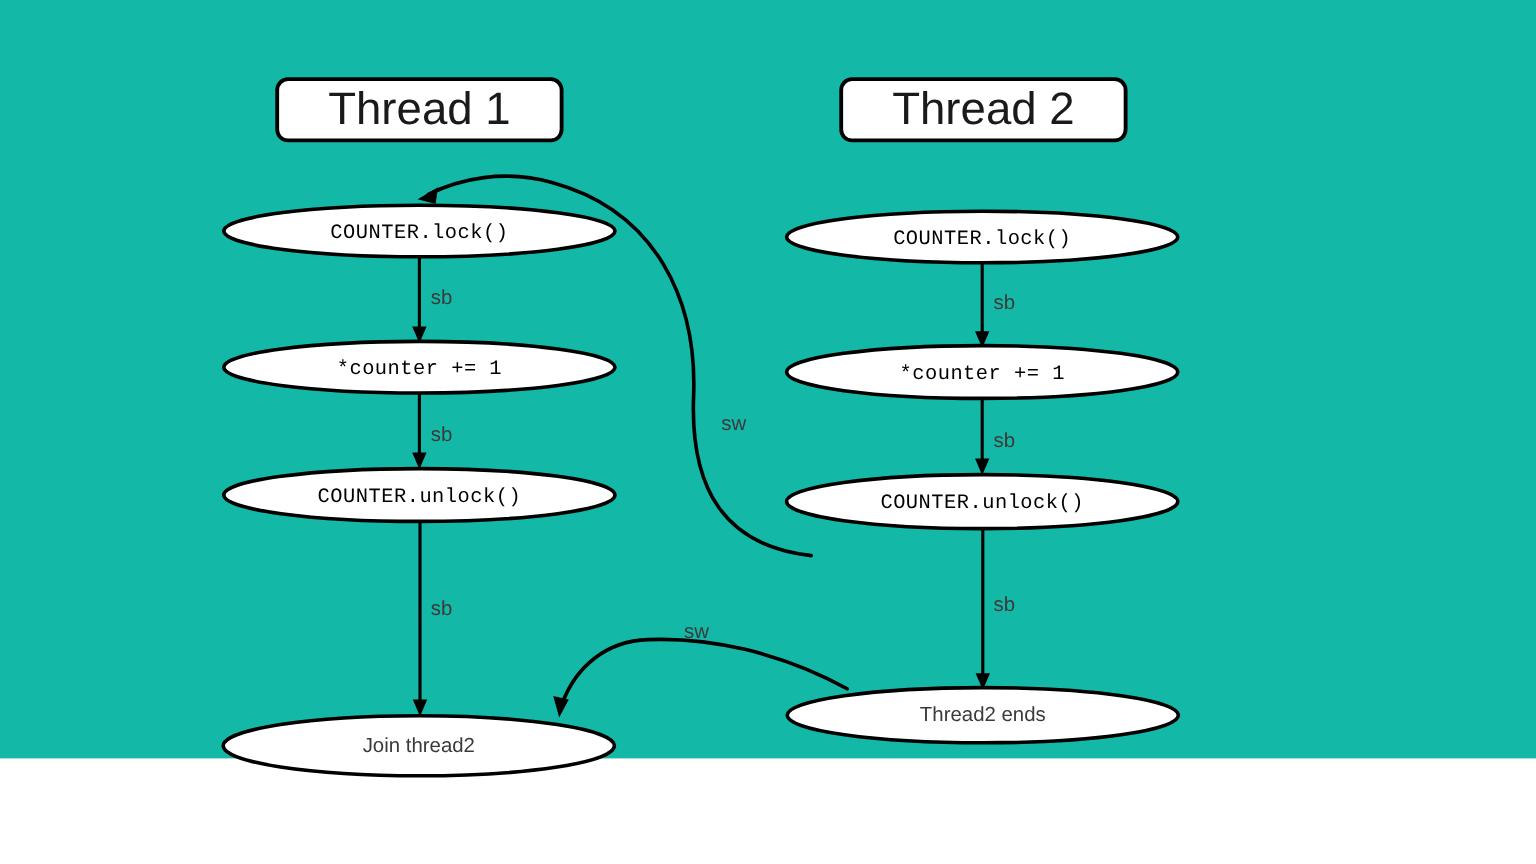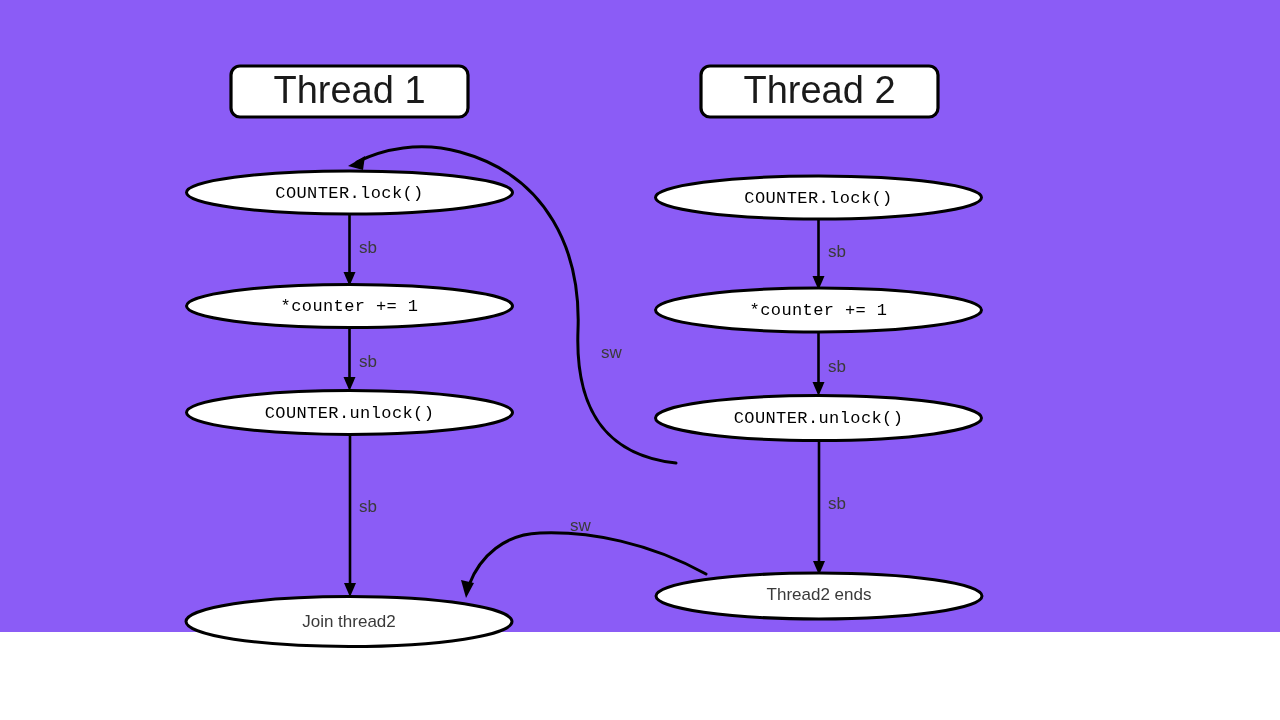--- a/index.html
+++ b/index.html
@@ -10,21 +10,21 @@
   body {
     width: 1280px;
     height: 720px;
     overflow: hidden;
     font-family: "Liberation Sans", sans-serif;
   }
   #diagram-root {
     position: relative;
     width: 1280px;
     height: 632px;
-    background: #8b5cf6;
+    background: #14b8a6;
   }
   svg#graph {
     display: block;
     width: 1280px;
     height: 720px;
   }
   .node-ellipse {
     fill: #ffffff;
     stroke: #000000;
     stroke-width: 3;

